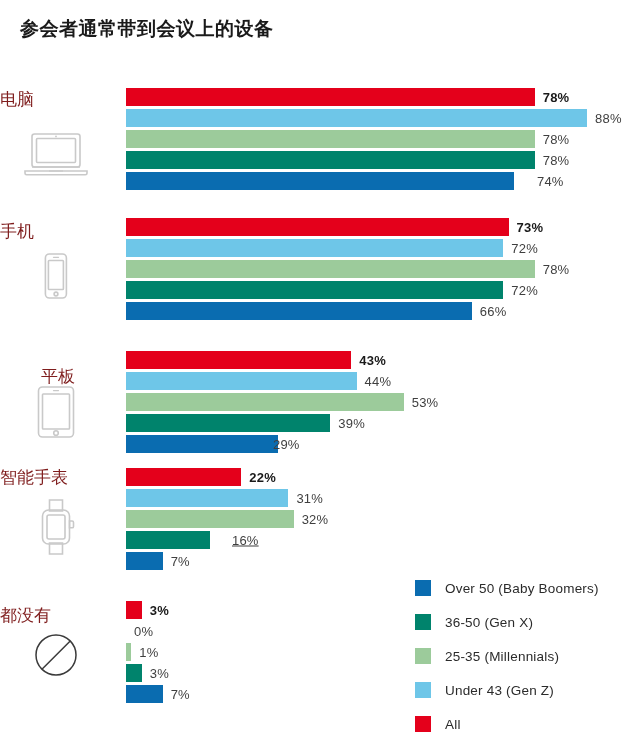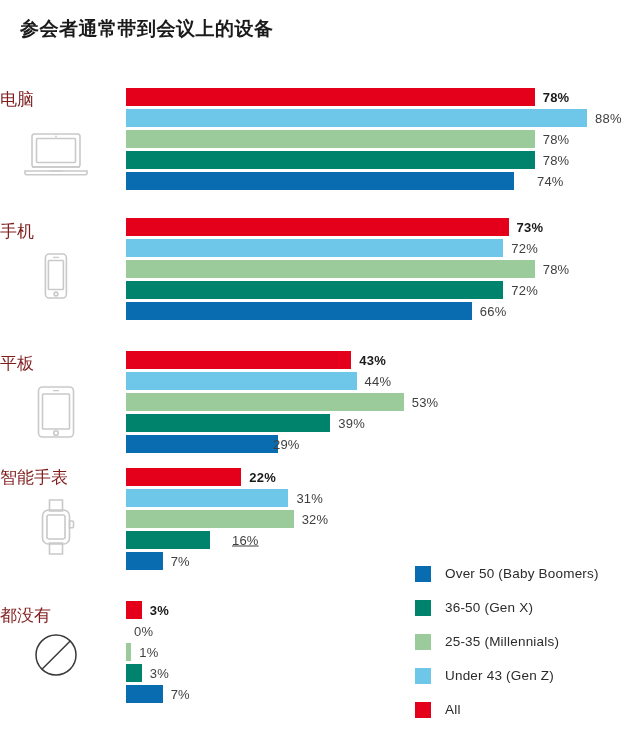--- a/index.html
+++ b/index.html
@@ -62,21 +62,21 @@
   }
 
   
   .legend{
     position:absolute;
     left:415px; top:566px;
     width:225px;
   }
   .legend-item{
     display:flex;
-    align-items:flex-start;
+    align-items:flex-end;
     height:30px;
     margin-bottom:4px;
   }
   .legend-swatch{
     width:16px;height:16px;
     flex:0 0 16px;
     margin-right:14px;
   }
   .legend-label{
     font-size:13.5px;
@@ -155,21 +155,21 @@
             <div class="bar" style="width: 377.28px; background: rgb(0, 131, 108);"></div>
             <span class="bar-value" style="left: 385.28px;">72%</span>
           </div>
           <div class="bar-row">
             <div class="bar" style="width: 345.84px; background: rgb(10, 108, 176);"></div>
             <span class="bar-value" style="left: 353.84px;">66%</span>
           </div>
         </div>
       </div>
       <div class="group" style="top: 0px;">
-        <div class="group-label" style="top: 352px;">平板</div>
+        <div class="group-label" style="top: 365px; padding-left: 41px;">平板</div>
         <div class="group-icon" style="top: 383px; height: 58px;">
           <svg width="40" height="54" viewBox="0 0 40 54" fill="none" stroke="#c9c9c9" stroke-width="1.6">
             <rect x="2.5" y="2" width="35" height="50" rx="4"></rect>
             <rect x="6.5" y="9" width="27" height="35" rx="0.8"></rect>
             <path d="M17.5 5.6 h5" stroke-width="1.2" stroke-linecap="round"></path>
             <circle cx="20" cy="48" r="2.3"></circle>
           </svg>
         </div>
         <div class="bars" style="top: 351px;">
           <div class="bar-row highlight">

